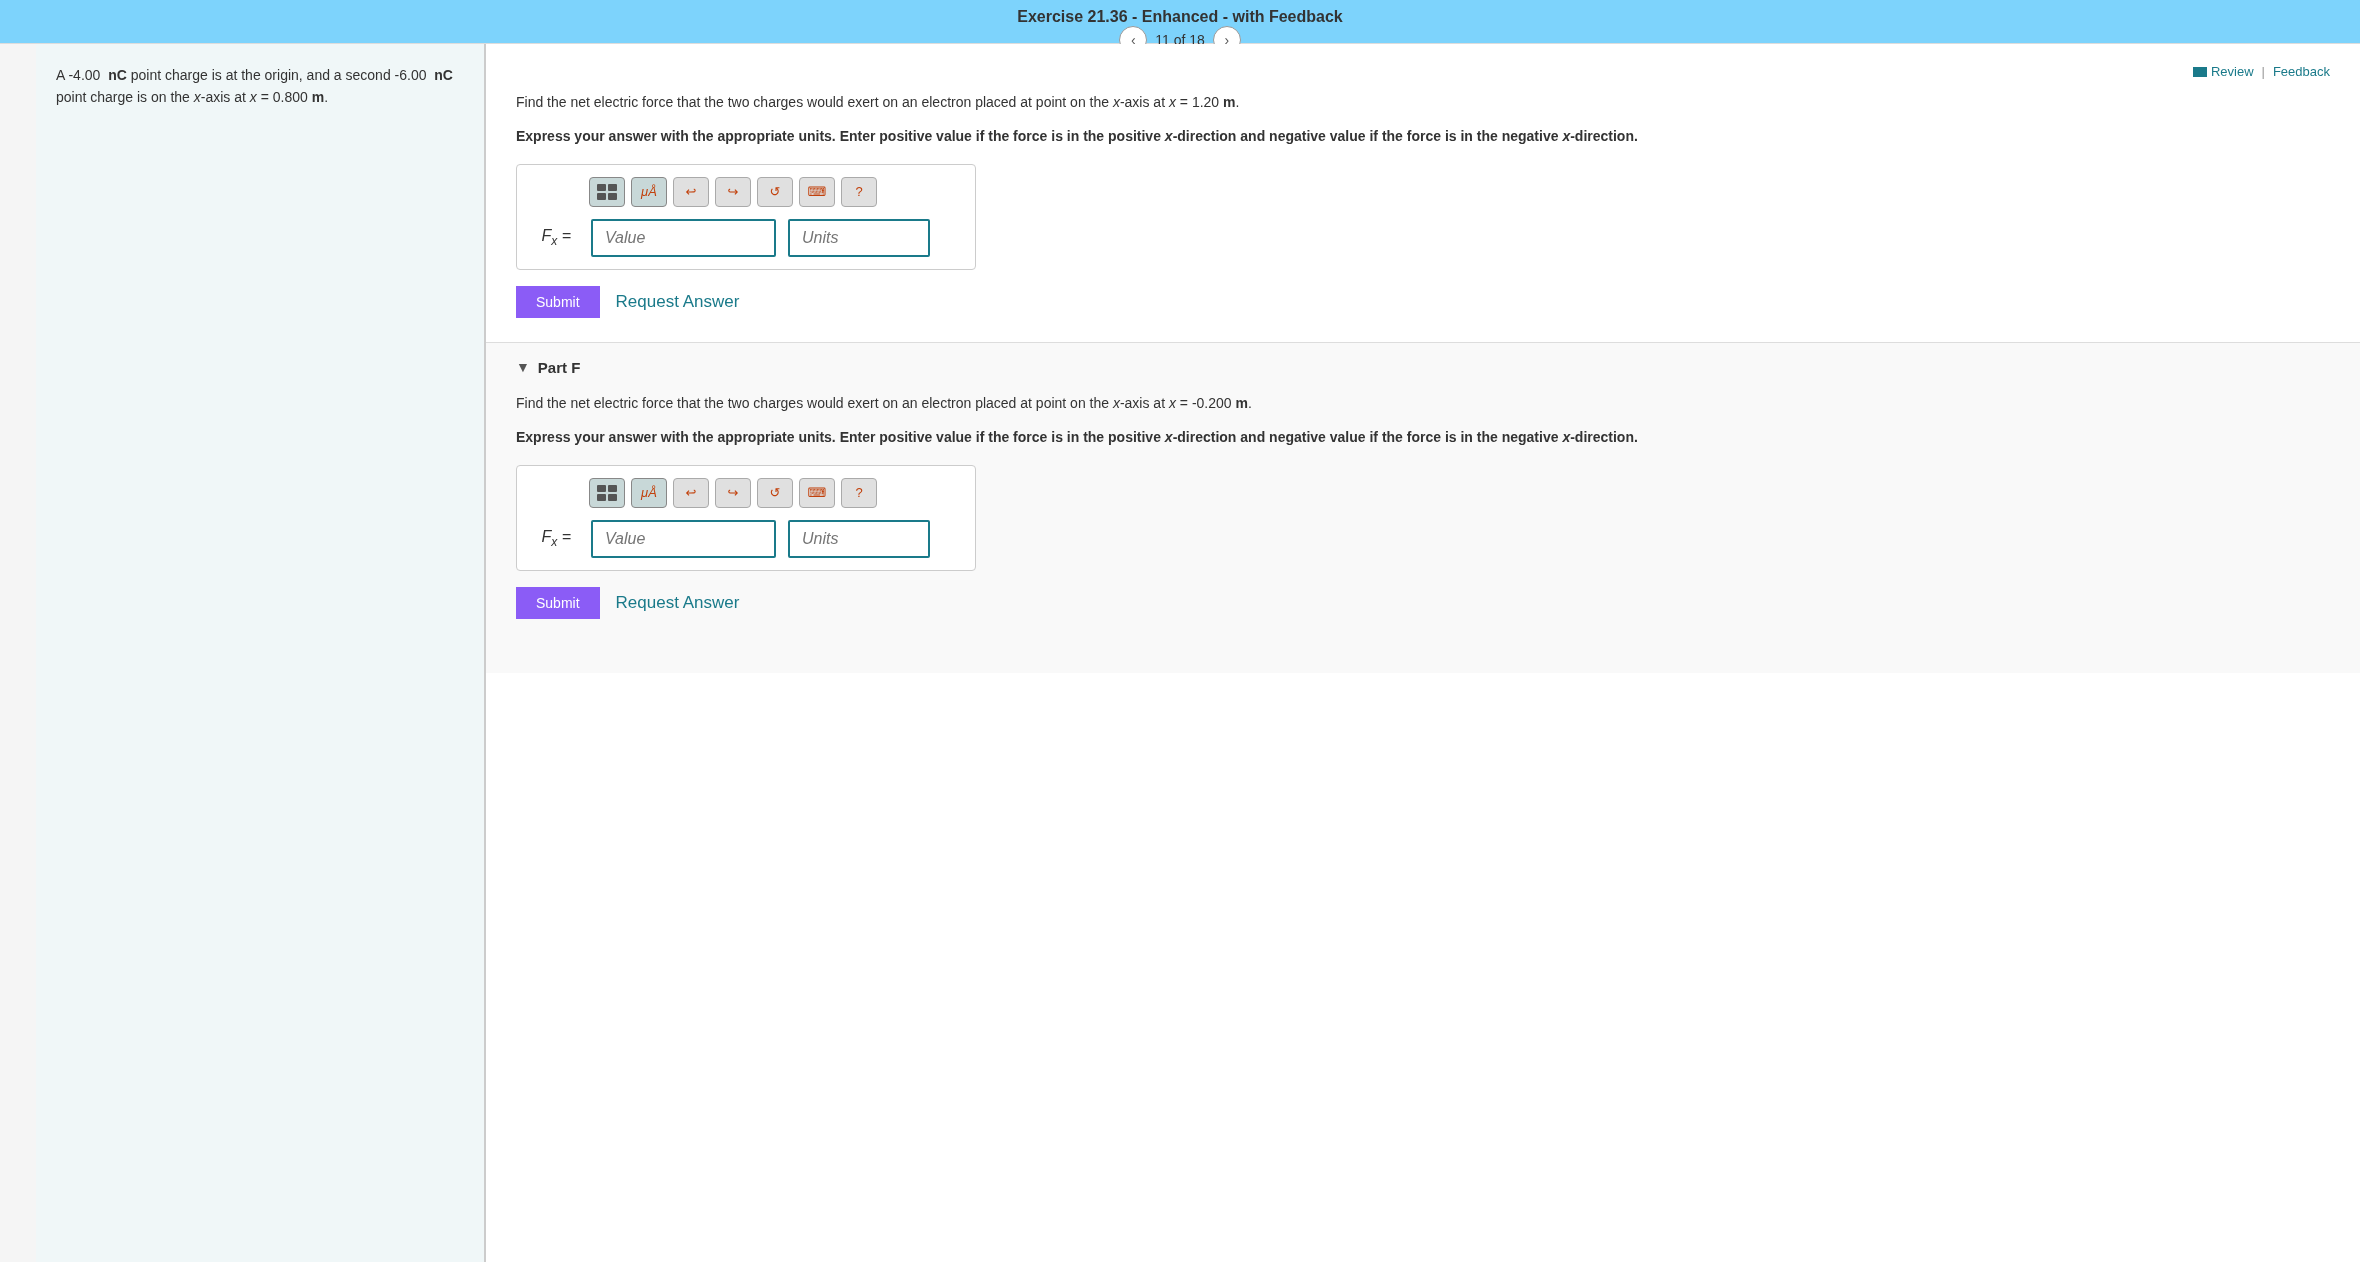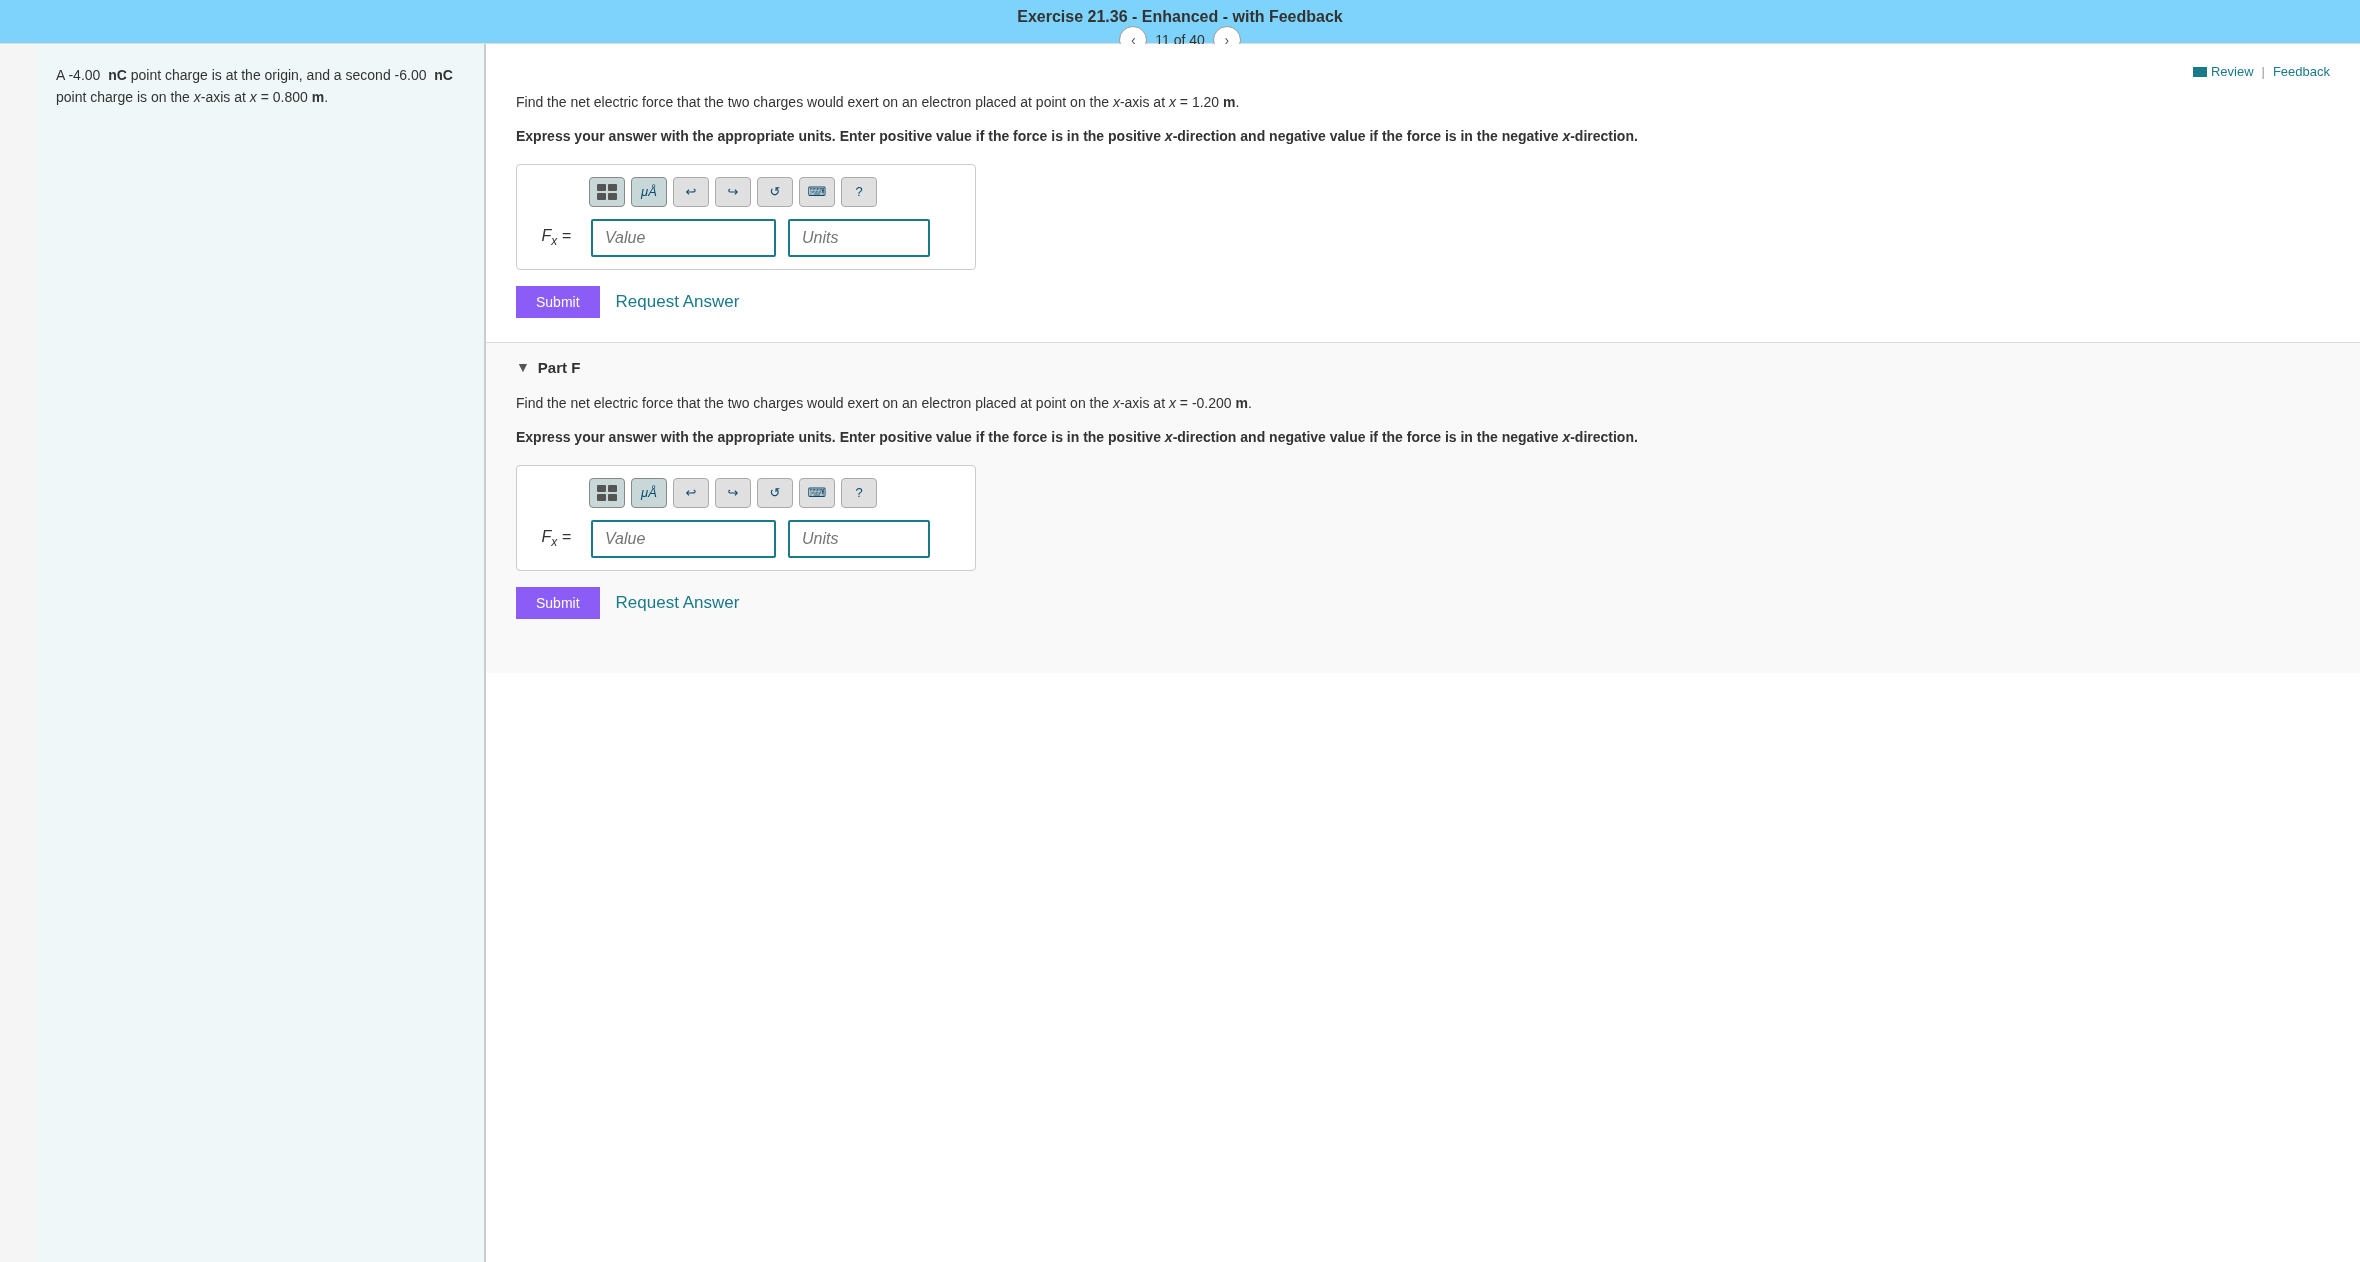--- a/index.html
+++ b/index.html
@@ -130,21 +130,21 @@
       width: 36px;
       height: 30px;
       border: 1px solid #aaa;
       border-radius: 4px;
       background: #e0e0e0;
       cursor: pointer;
       display: flex;
       align-items: center;
       justify-content: center;
       font-size: 13px;
-      color: #0c4a6e;
+      color: #c2410c;
     }
     .tool-btn-special {
       background: #c8d8d8;
       border: 1px solid #888;
     }
     .tool-icon-grid {
       display: grid;
       grid-template-columns: 1fr 1fr;
       gap: 2px;
       width: 20px;
@@ -244,21 +244,21 @@
     }
     sub { font-size: 0.75em; }
   </style>
 </head>
 <body>
 
 <div class="header">
   <span class="header-title">Exercise 21.36 - Enhanced - with Feedback</span>
   <div class="header-nav">
     <button class="nav-btn">‹</button>
-    <span class="nav-counter">11 of 40</span>
+    <span class="nav-counter">11 of 18</span>
     <button class="nav-btn">›</button>
   </div>
 </div>
 
 <div class="layout">
 
   <div class="sidebar">
     <div class="sidebar-content">
       A -4.00 &nbsp;<b>nC</b> point charge is at the origin, and a second -6.00 &nbsp;<b>nC</b> point charge is on the <i>x</i>-axis at <i>x</i> = 0.800 <b>m</b>.
     </div>

